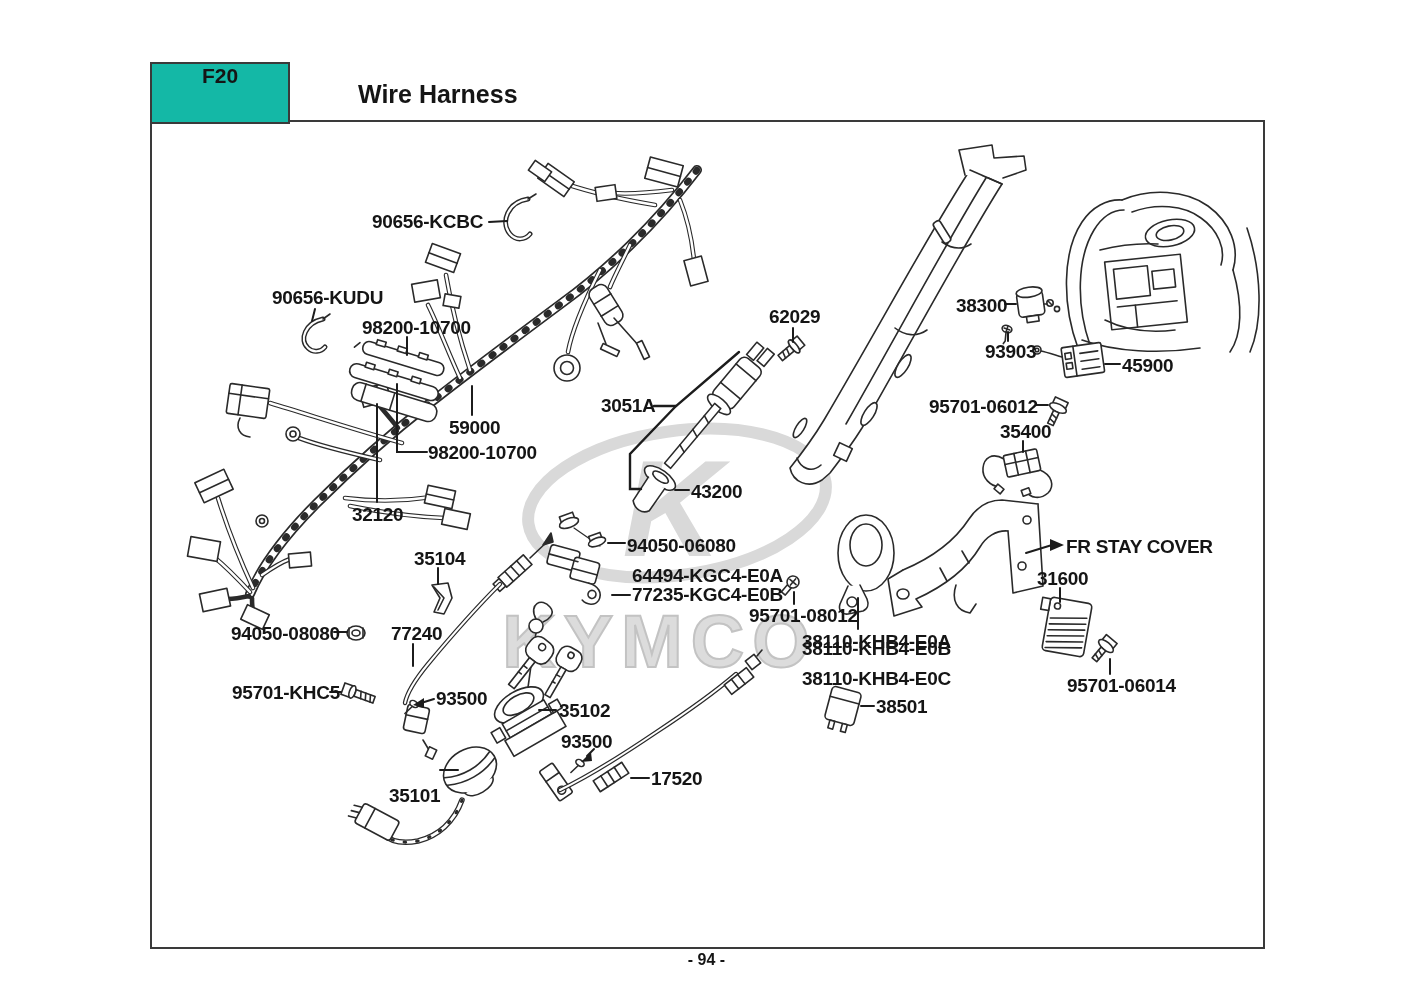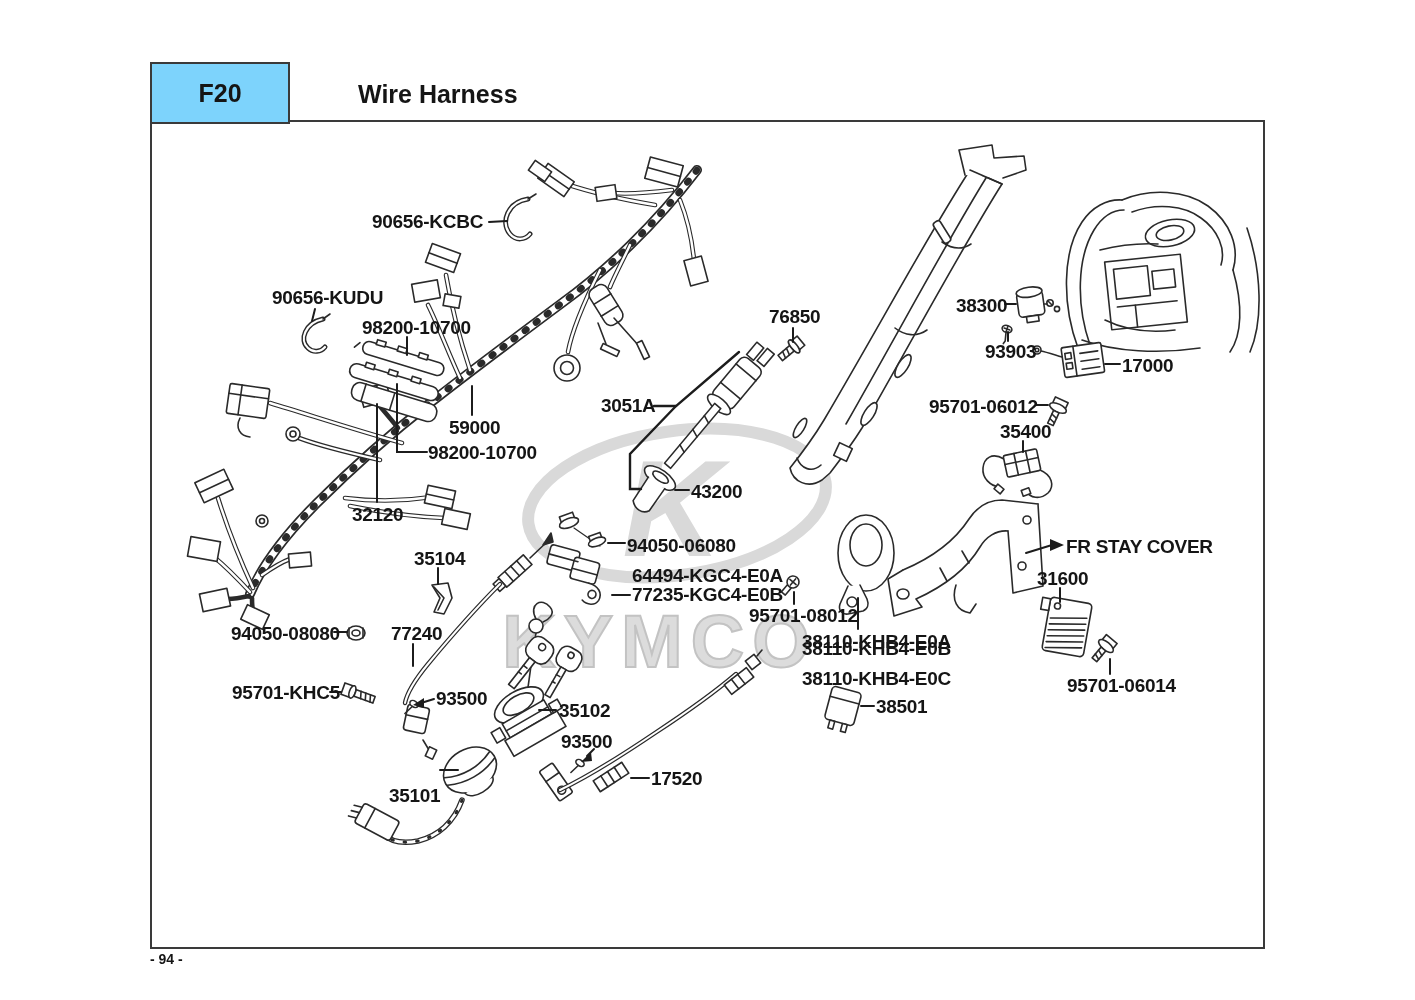--- a/index.html
+++ b/index.html
@@ -1,28 +1,28 @@
 <!DOCTYPE html>
 <html style="--ink: #151515; --border: #3a3a3a;"><head>
 <meta charset="utf-8">
 <style>
   html,body{margin:0;padding:0;background:#fff;}
   .page{position:relative;width:1415px;height:1000px;background:#fff;overflow:hidden;
         font-family:"Liberation Sans",sans-serif;color:var(--ink,#151515);}
   .code-box{position:absolute;left:150px;top:62px;width:136px;height:58px;
-        border:2px solid var(--border,#3a3a3a);display:flex;align-items:center;justify-content:center;
-        font-size:25px;font-weight:bold;background:#7dd3fc;z-index:3;}
+        border:2px solid var(--border,#3a3a3a);display:flex;align-items:flex-start;justify-content:center;
+        font-size:21px;font-weight:bold;background:#14b8a6;z-index:3;}
   .title{position:absolute;left:332px;top:80px;font-size:25px;font-weight:bold;z-index:3;margin-left:26px;}
   .frame{position:absolute;left:150px;top:120px;width:1111px;height:825px;
         border:2px solid var(--border,#3a3a3a);z-index:1;}
   svg.art{position:absolute;left:0;top:0;z-index:2;}
   #labels .lbl{position:absolute;font-size:19px;font-weight:bold;line-height:19px;
         letter-spacing:-0.3px;white-space:nowrap;z-index:4;text-align:center;}
-  .pagenum{position:absolute;left:150px;top:951px;width:1113px;
-        font-size:14px;font-weight:bold;z-index:3;}
+  .pagenum{position:absolute;left:150px;top:951px;width:1113px;text-align:center;
+        font-size:16px;font-weight:bold;z-index:3;}
 </style>
 </head>
 <body>
 
 <div class="page">
 
   <div class="code-box">
     <span>F20</span>
   </div>
   <div class="title">Wire Harness</div>
@@ -571,33 +571,33 @@
     <div class="lbl" style="left:414px;top:549px">35104</div>
     <div class="lbl" style="left:231px;top:624px">94050-08080</div>
     <div class="lbl" style="left:391px;top:624px">77240</div>
     <div class="lbl" style="left:232px;top:683px">95701-KHC5</div>
     <div class="lbl" style="left:436px;top:689px">93500</div>
     <div class="lbl" style="left:559px;top:701px">35102</div>
     <div class="lbl" style="left:561px;top:732px">93500</div>
     <div class="lbl" style="left:389px;top:786px">35101</div>
     <div class="lbl" style="left:651px;top:769px">17520</div>
     <div class="lbl" style="left:601px;top:396px">3051A</div>
-    <div class="lbl" style="left:769px;top:307px">76850</div>
+    <div class="lbl" style="left:769px;top:307px">62029</div>
     <div class="lbl" style="left:691px;top:482px">43200</div>
     <div class="lbl" style="left:627px;top:536px">94050-06080</div>
     <div class="lbl" style="left:632px;top:566px">64494-KGC4-E0A</div>
     <div class="lbl" style="left:632px;top:585px">77235-KGC4-E0B</div>
     <div class="lbl" style="left:749px;top:606px">95701-08012</div>
     <div class="lbl" style="left:802px;top:632px">38110-KHB4-E0A</div>
     <div class="lbl" style="left:802px;top:639px">38110-KHB4-E0B</div>
     <div class="lbl" style="left:802px;top:669px">38110-KHB4-E0C</div>
     <div class="lbl" style="left:876px;top:697px">38501</div>
     <div class="lbl" style="left:956px;top:296px">38300</div>
     <div class="lbl" style="left:985px;top:342px">93903</div>
-    <div class="lbl" style="left:1122px;top:356px">17000</div>
+    <div class="lbl" style="left:1122px;top:356px">45900</div>
     <div class="lbl" style="left:929px;top:397px">95701-06012</div>
     <div class="lbl" style="left:1000px;top:422px">35400</div>
     <div class="lbl" style="left:1066px;top:537px">FR STAY COVER</div>
     <div class="lbl" style="left:1037px;top:569px">31600</div>
     <div class="lbl" style="left:1067px;top:676px">95701-06014</div>
   </div>
 
   <div class="pagenum">- 94 -</div>
 </div>
 

